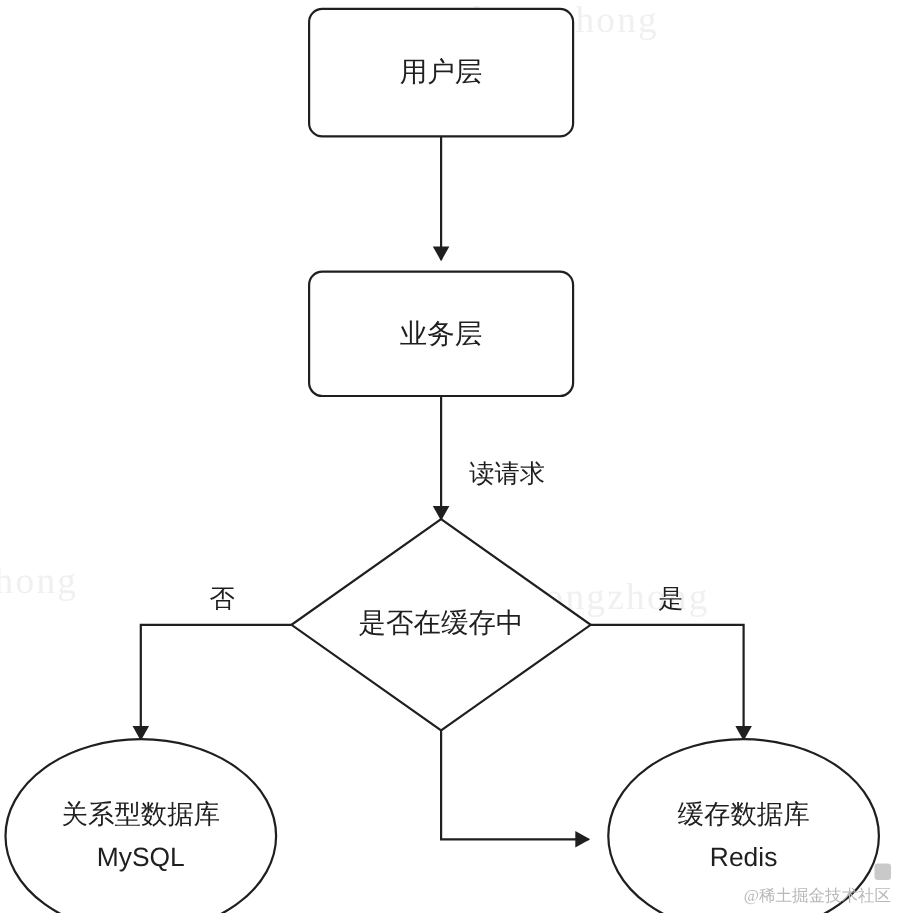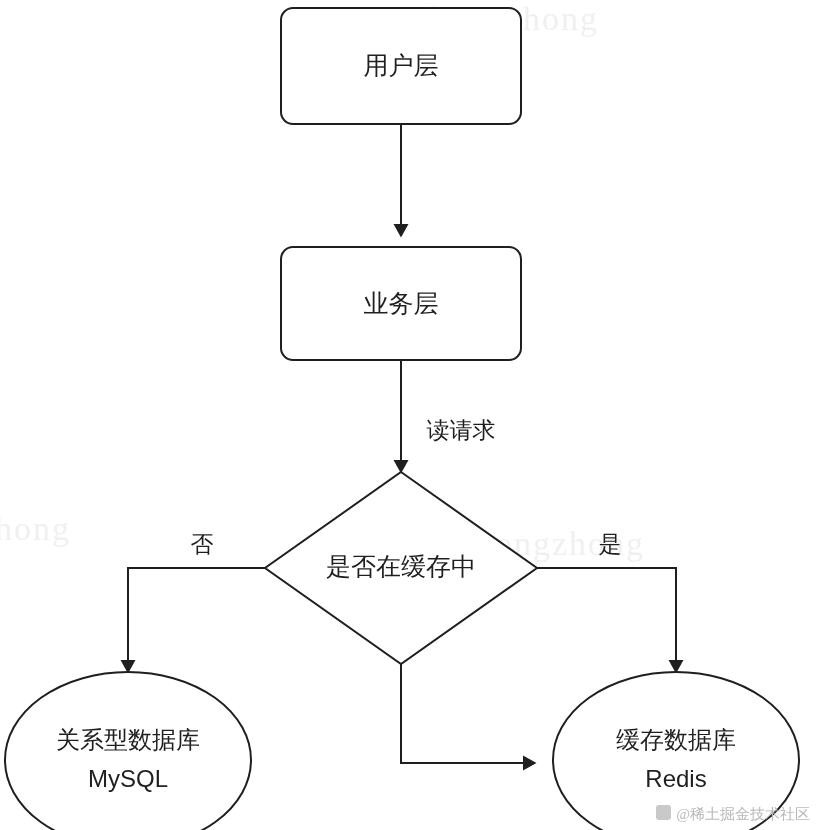--- a/index.html
+++ b/index.html
@@ -61,26 +61,27 @@
     white-space: nowrap;
   }
   .wm-1 { left: -22px; top: 510px; }
   .wm-2 { left: 430px; top: 0px; }
   .wm-3 { left: 495px; top: 525px; }
   .watermark-corner {
     position: absolute;
     right: 10px;
     bottom: 6px;
     display: flex;
-    align-items: flex-start;
+    align-items: flex-end;
     gap: 5px;
     color: #b8b8b8;
     font-family: "Liberation Serif", serif;
     font-size: 15px;
     user-select: none;
+    flex-direction: column;
   }
   .wm-logo {
     width: 15px;
     height: 15px;
     border-radius: 3px;
     background: #c9c9c9;
   }
 </style>
 </head>
 <body>

